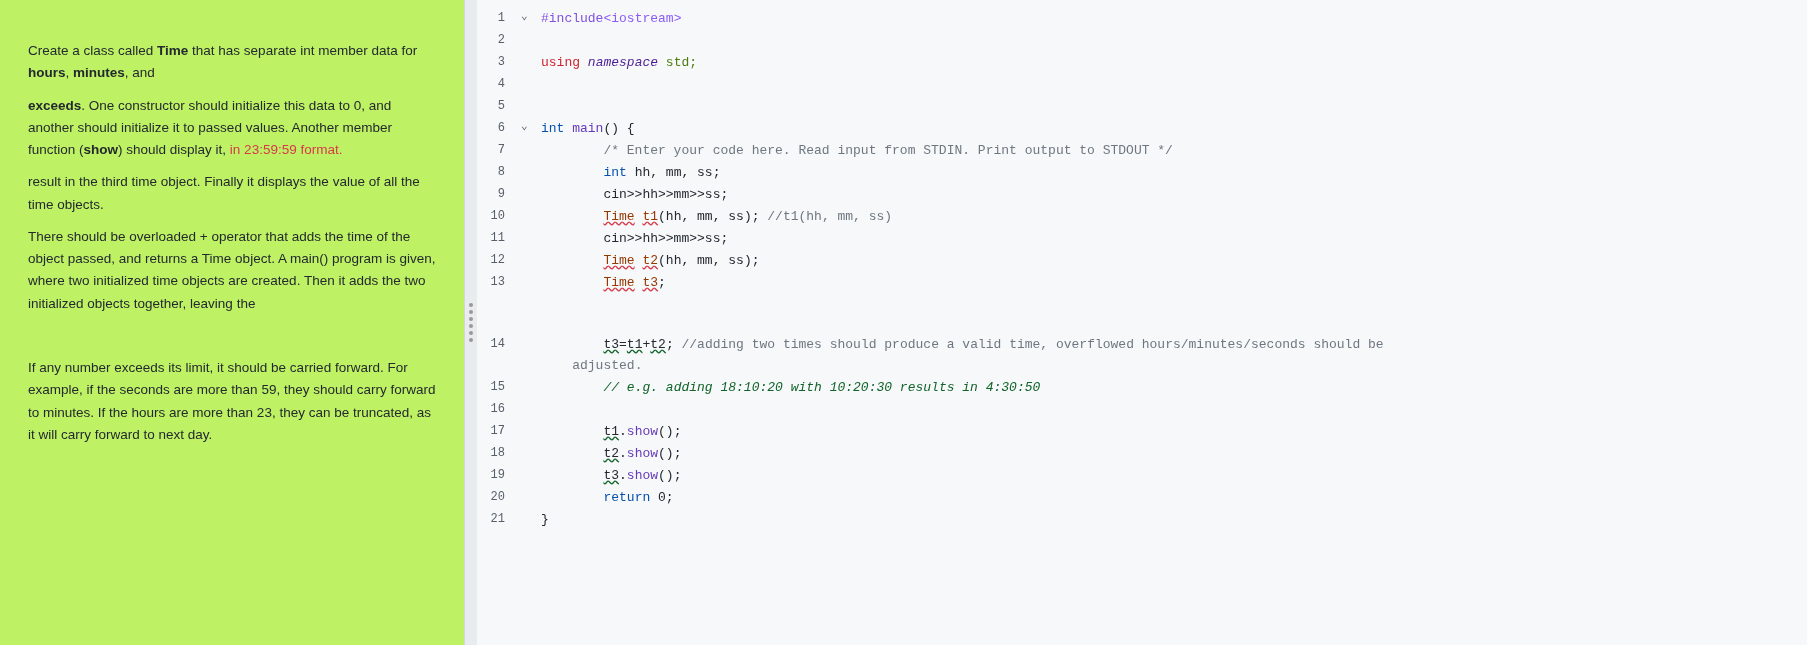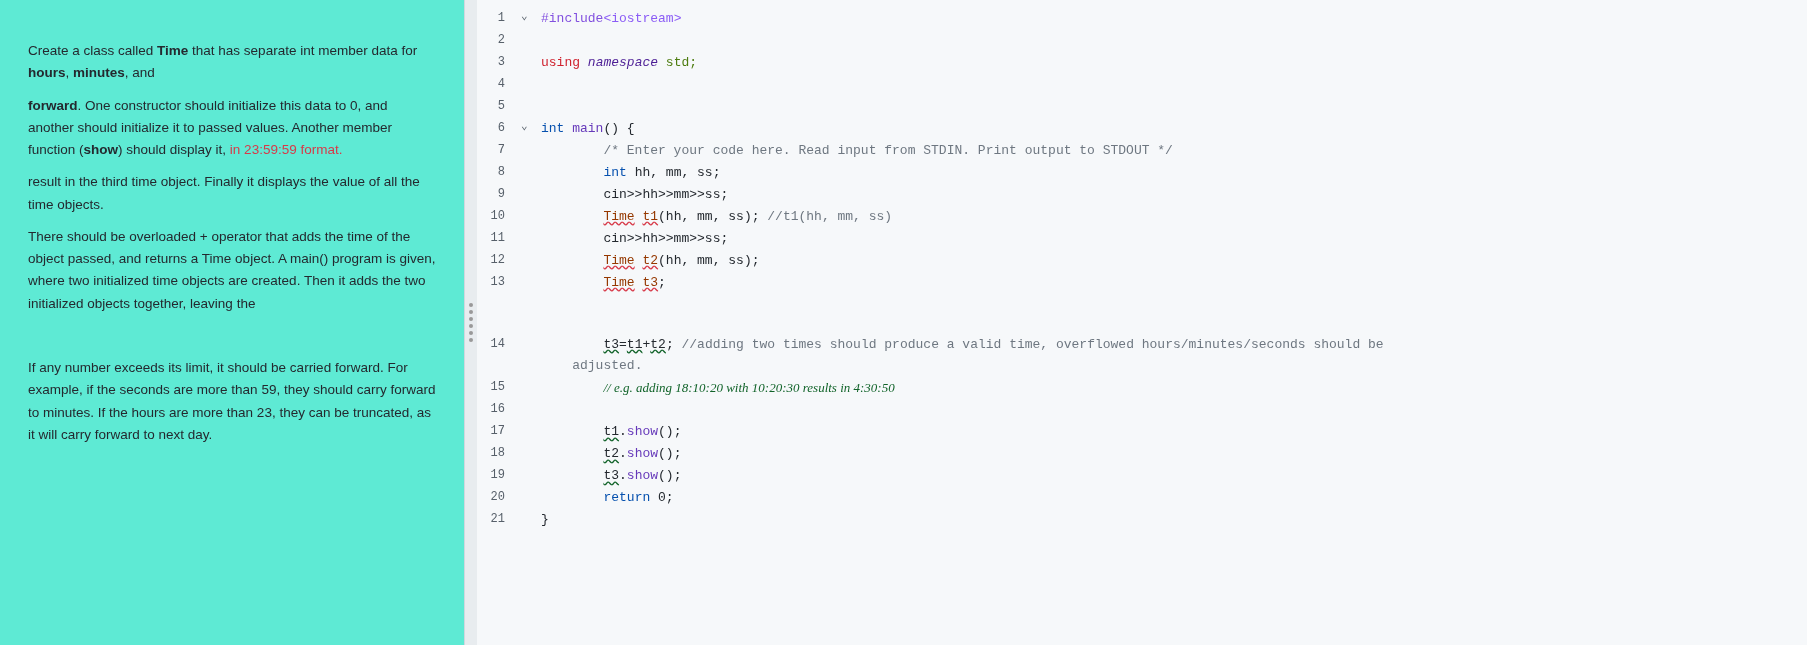--- a/index.html
+++ b/index.html
@@ -7,21 +7,21 @@
       font-family: -apple-system, BlinkMacSystemFont, 'Segoe UI', Arial, sans-serif;
       font-size: 14px;
       background: #f0f4f5;
       display: flex;
       height: 645px;
       overflow: hidden;
     }
     .left-panel {
       width: 465px;
       min-width: 465px;
-      background: #5eead4;
+      background: #bef264;
       padding: 24px 28px;
       overflow-y: auto;
       border-right: 1px solid #d0d7de;
     }
     .left-panel h2 {
       font-size: 18px;
       font-weight: 700;
       color: #1a1a1a;
       margin-bottom: 16px;
     }
@@ -99,36 +99,36 @@
       padding-top: 1px;
     }
     
     .kw { color: #cf222e; }           
     .kw-blue { color: #0550ae; }      
     .directive { color: #8250df; }    
     .include-val { color: #8b5cf6; }  
     .namespace-kw { color: #4c1d95; font-style: italic; } 
     .std { color: #4d7c0f; }
     .comment { color: #6e7781; }
-    .comment-green { color: #116329; font-style: italic; font-family: Liberation Serif, serif; }
+    .comment-green { color: #116329; font-style: italic; }
     .func { color: #6639ba; }
     .obj { color: #953800; }          
     .underline-red { text-decoration: underline; text-decoration-color: #d73a49; text-decoration-style: wavy; }
     .underline-green { text-decoration: underline; text-decoration-color: #116329; text-decoration-style: wavy; }
   </style>
 </head>
 <body>
 
 <div class="left-panel">
   <h2></h2>
   <p>
     Create a class called <span class="bold">Time</span> that has separate int member data for <span class="bold">hours</span>, <span class="bold">minutes</span>, and
   </p>
   <p>
-    <span class="bold">forward</span>. One constructor should initialize this data to 0, and another should initialize it
+    <span class="bold">exceeds</span>. One constructor should initialize this data to 0, and another should initialize it
     to passed values. Another member function (<span class="bold">show</span>) should display it, <span class="red">in 23:59:59 format.</span>
   </p>
   <p>
     result in the third time object. Finally it displays the value of all the time objects.
   </p>
   <p>
     There should be overloaded + operator that adds the time of the object passed, and returns a Time object.
     A main() program is given, where two initialized time objects are created. Then it adds the two initialized
     objects together, leaving the
   </p>

